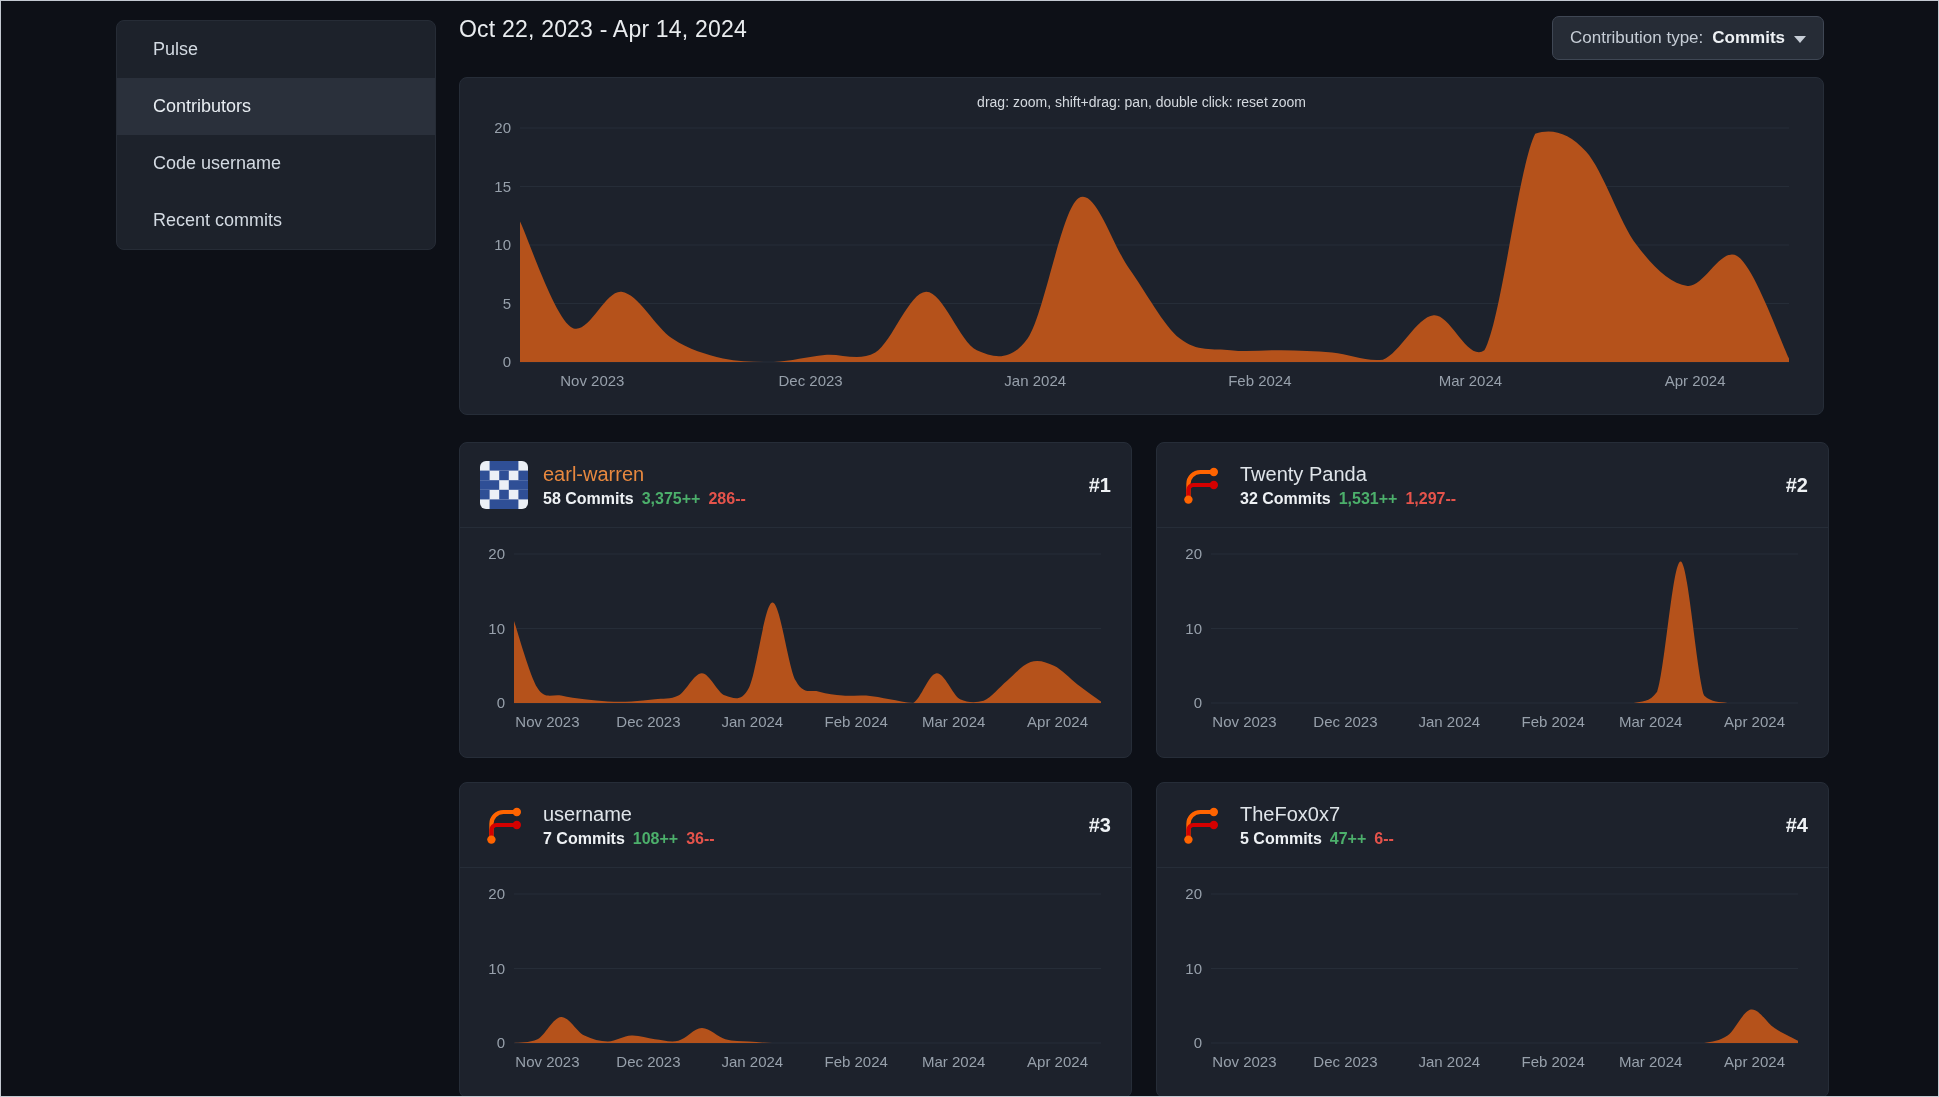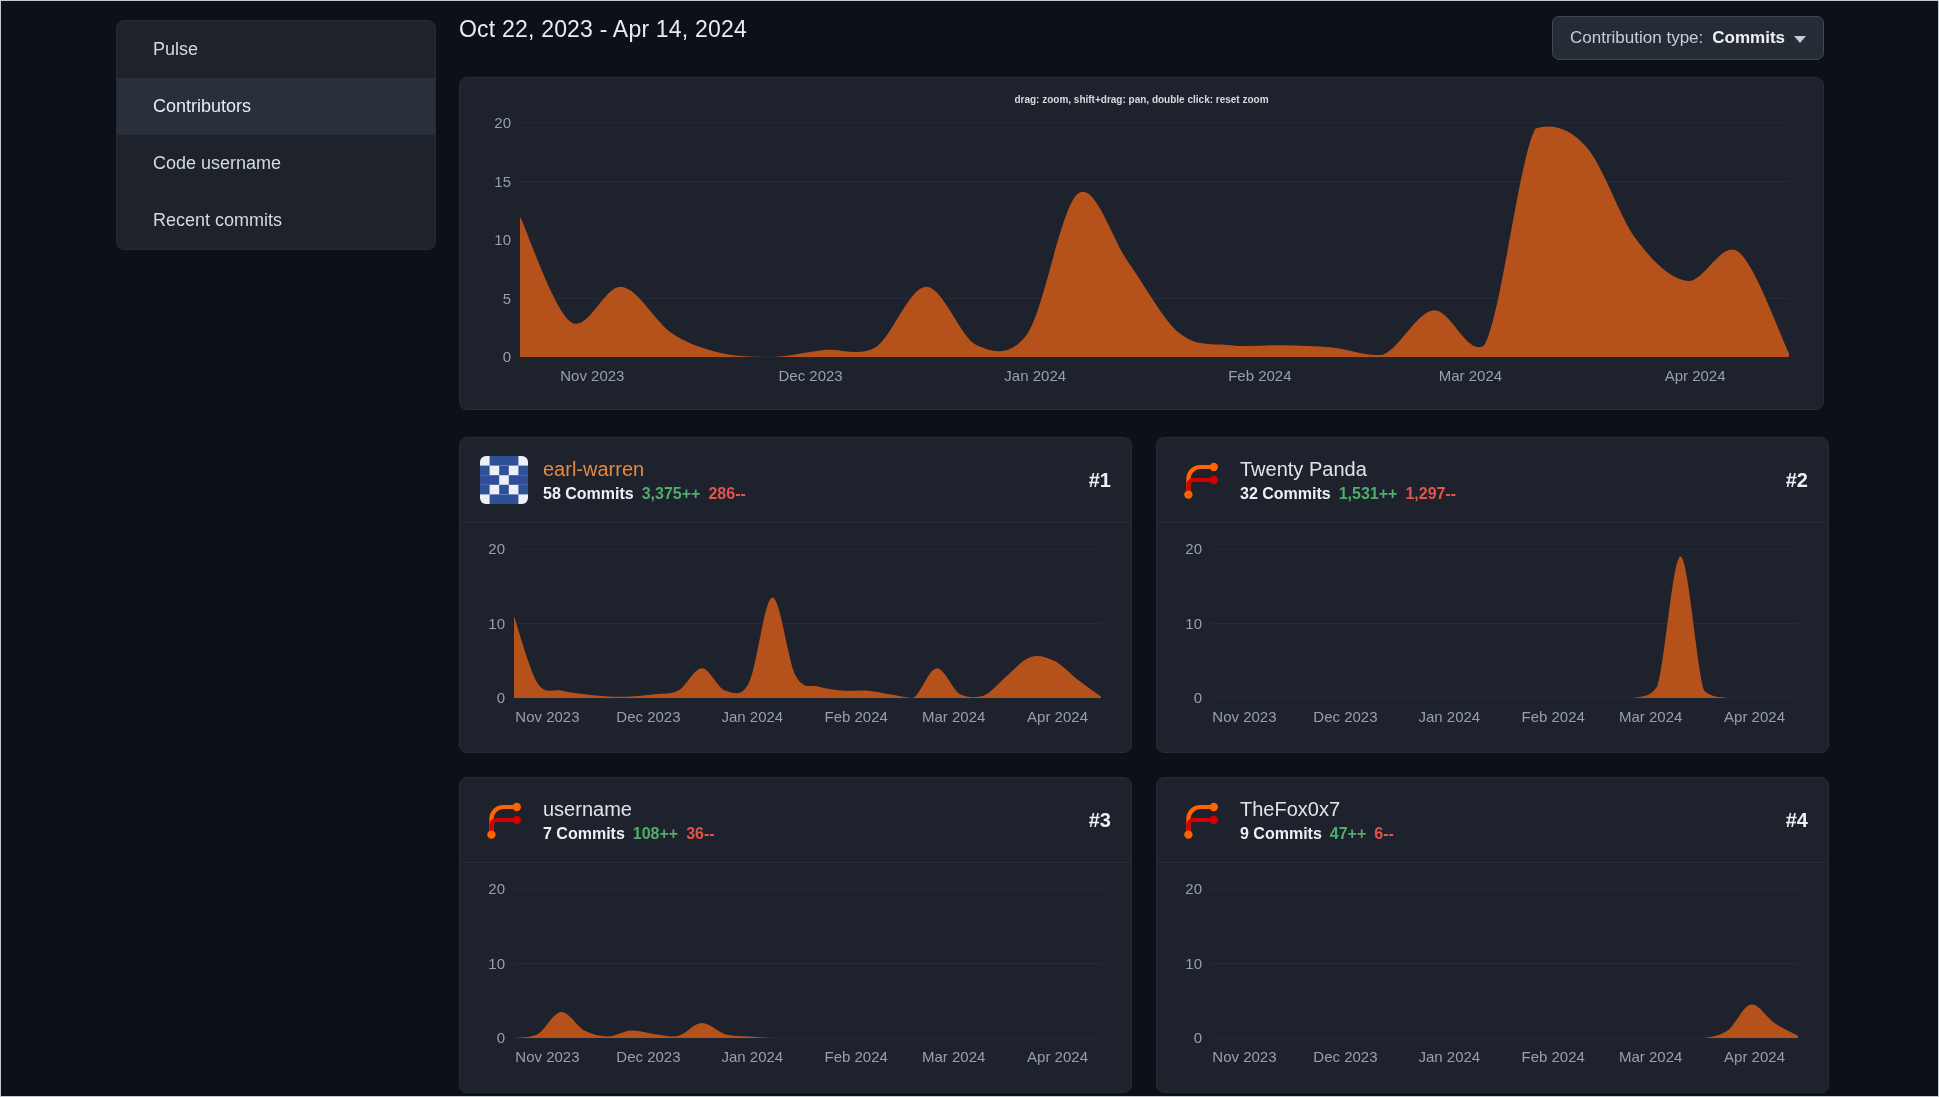--- a/index.html
+++ b/index.html
@@ -32,21 +32,21 @@
   .ctype-btn b { color:#eef1f4; font-weight:700; }
   .caret {
     width:0; height:0; border-left:6px solid transparent; border-right:6px solid transparent;
     border-top:7px solid #c6cdd6; margin-top:2px;
   }
   
   .panel {
     background:#1d222c; border:1px solid #262d38; border-radius:8px;
   }
   .main-panel { margin-top:15px; padding:16px 18px 14px 18px; }
-  .chart-hint { text-align:center; font-size:10px; font-weight:700; color:#d4d9df; margin-bottom:6px; }
+  .chart-hint { text-align:center; font-size:14px; font-weight:400; color:#d4d9df; margin-bottom:6px; }
   svg text { font-family:"Liberation Sans", sans-serif; }
   
   .cards { margin-top:27px; display:grid; grid-template-columns:673px 673px; column-gap:19px; row-gap:20px;gap:24px; }
   .card-head {
     display:flex; align-items:center; gap:15px; padding:18px 20px;
     border-bottom:1px solid #262d38;
   }
   .avatar { width:48px; height:48px; border-radius:6px; overflow:hidden; flex:0 0 auto; cursor:pointer; display:block; }
   .meta { display:flex; flex-direction:column; gap:4px; }
   .name { font-size:20px; text-decoration:none; cursor:pointer; }
@@ -235,21 +235,21 @@
               <path d="M5.7 18.3 V11.5 A6 6 0 0 1 11.7 5.5 H16.5" stroke="#ff6400" stroke-width="2.1"></path>
               <path d="M5.7 18.3 V14.5 A2.5 2.5 0 0 1 8.2 12 H16.5" stroke="#d40000" stroke-width="2.1"></path>
               <circle cx="5.7" cy="19.3" r="2.1" fill="#ff6400"></circle>
               <circle cx="18.4" cy="5.5" r="2.1" fill="#ff6400"></circle>
               <circle cx="18.4" cy="12" r="2.1" fill="#d40000"></circle>
             </svg>
           </span>
           <div class="meta">
             <a class="name" style="color: rgb(223, 228, 233);">TheFox0x7</a>
             <div class="stats">
-              <span>9 Commits</span>
+              <span>5 Commits</span>
               <span style="color: rgb(76, 175, 107);">47++</span>
               <span style="color: rgb(229, 83, 75);">6--</span>
             </div>
           </div>
           <span class="rank">#4</span>
         </div>
         <div class="card-chart">
           <svg width="639" height="195">
               <line x1="38" y1="161" x2="625" y2="161" stroke="#262d38" stroke-width="1"></line>
               <text x="29" y="166" text-anchor="end" fill="#97a0ab" font-size="15">0</text>

